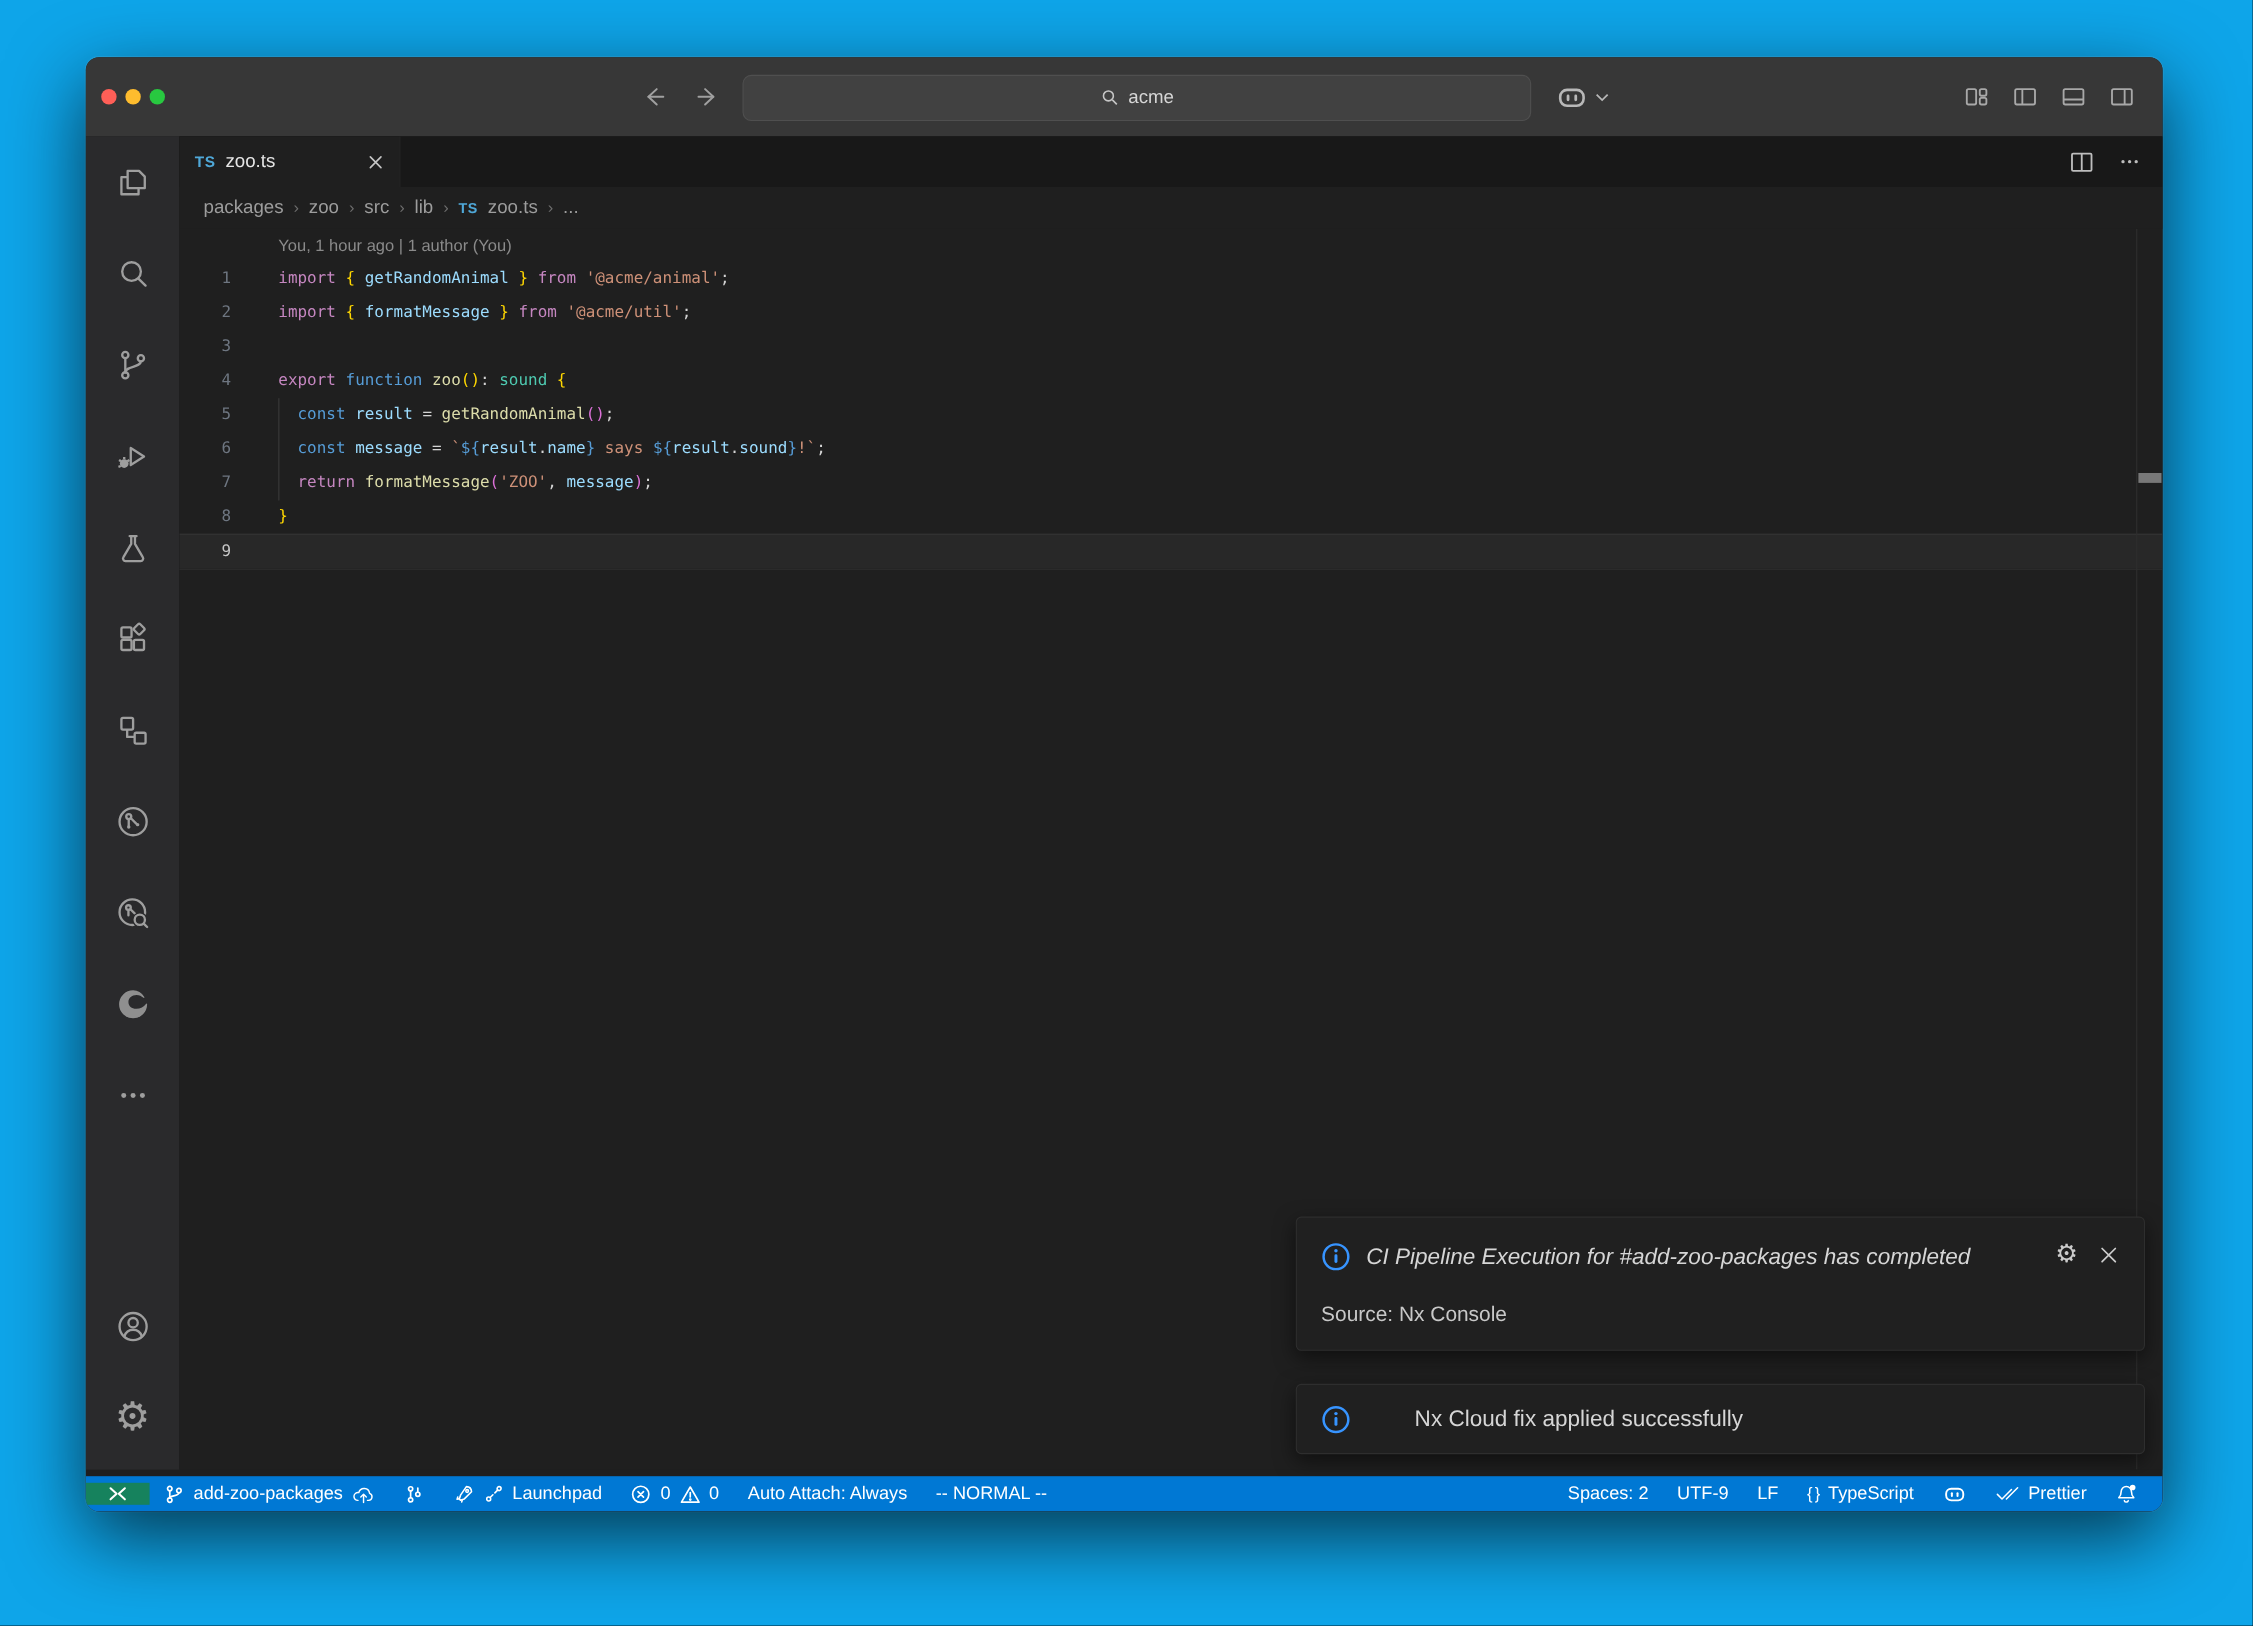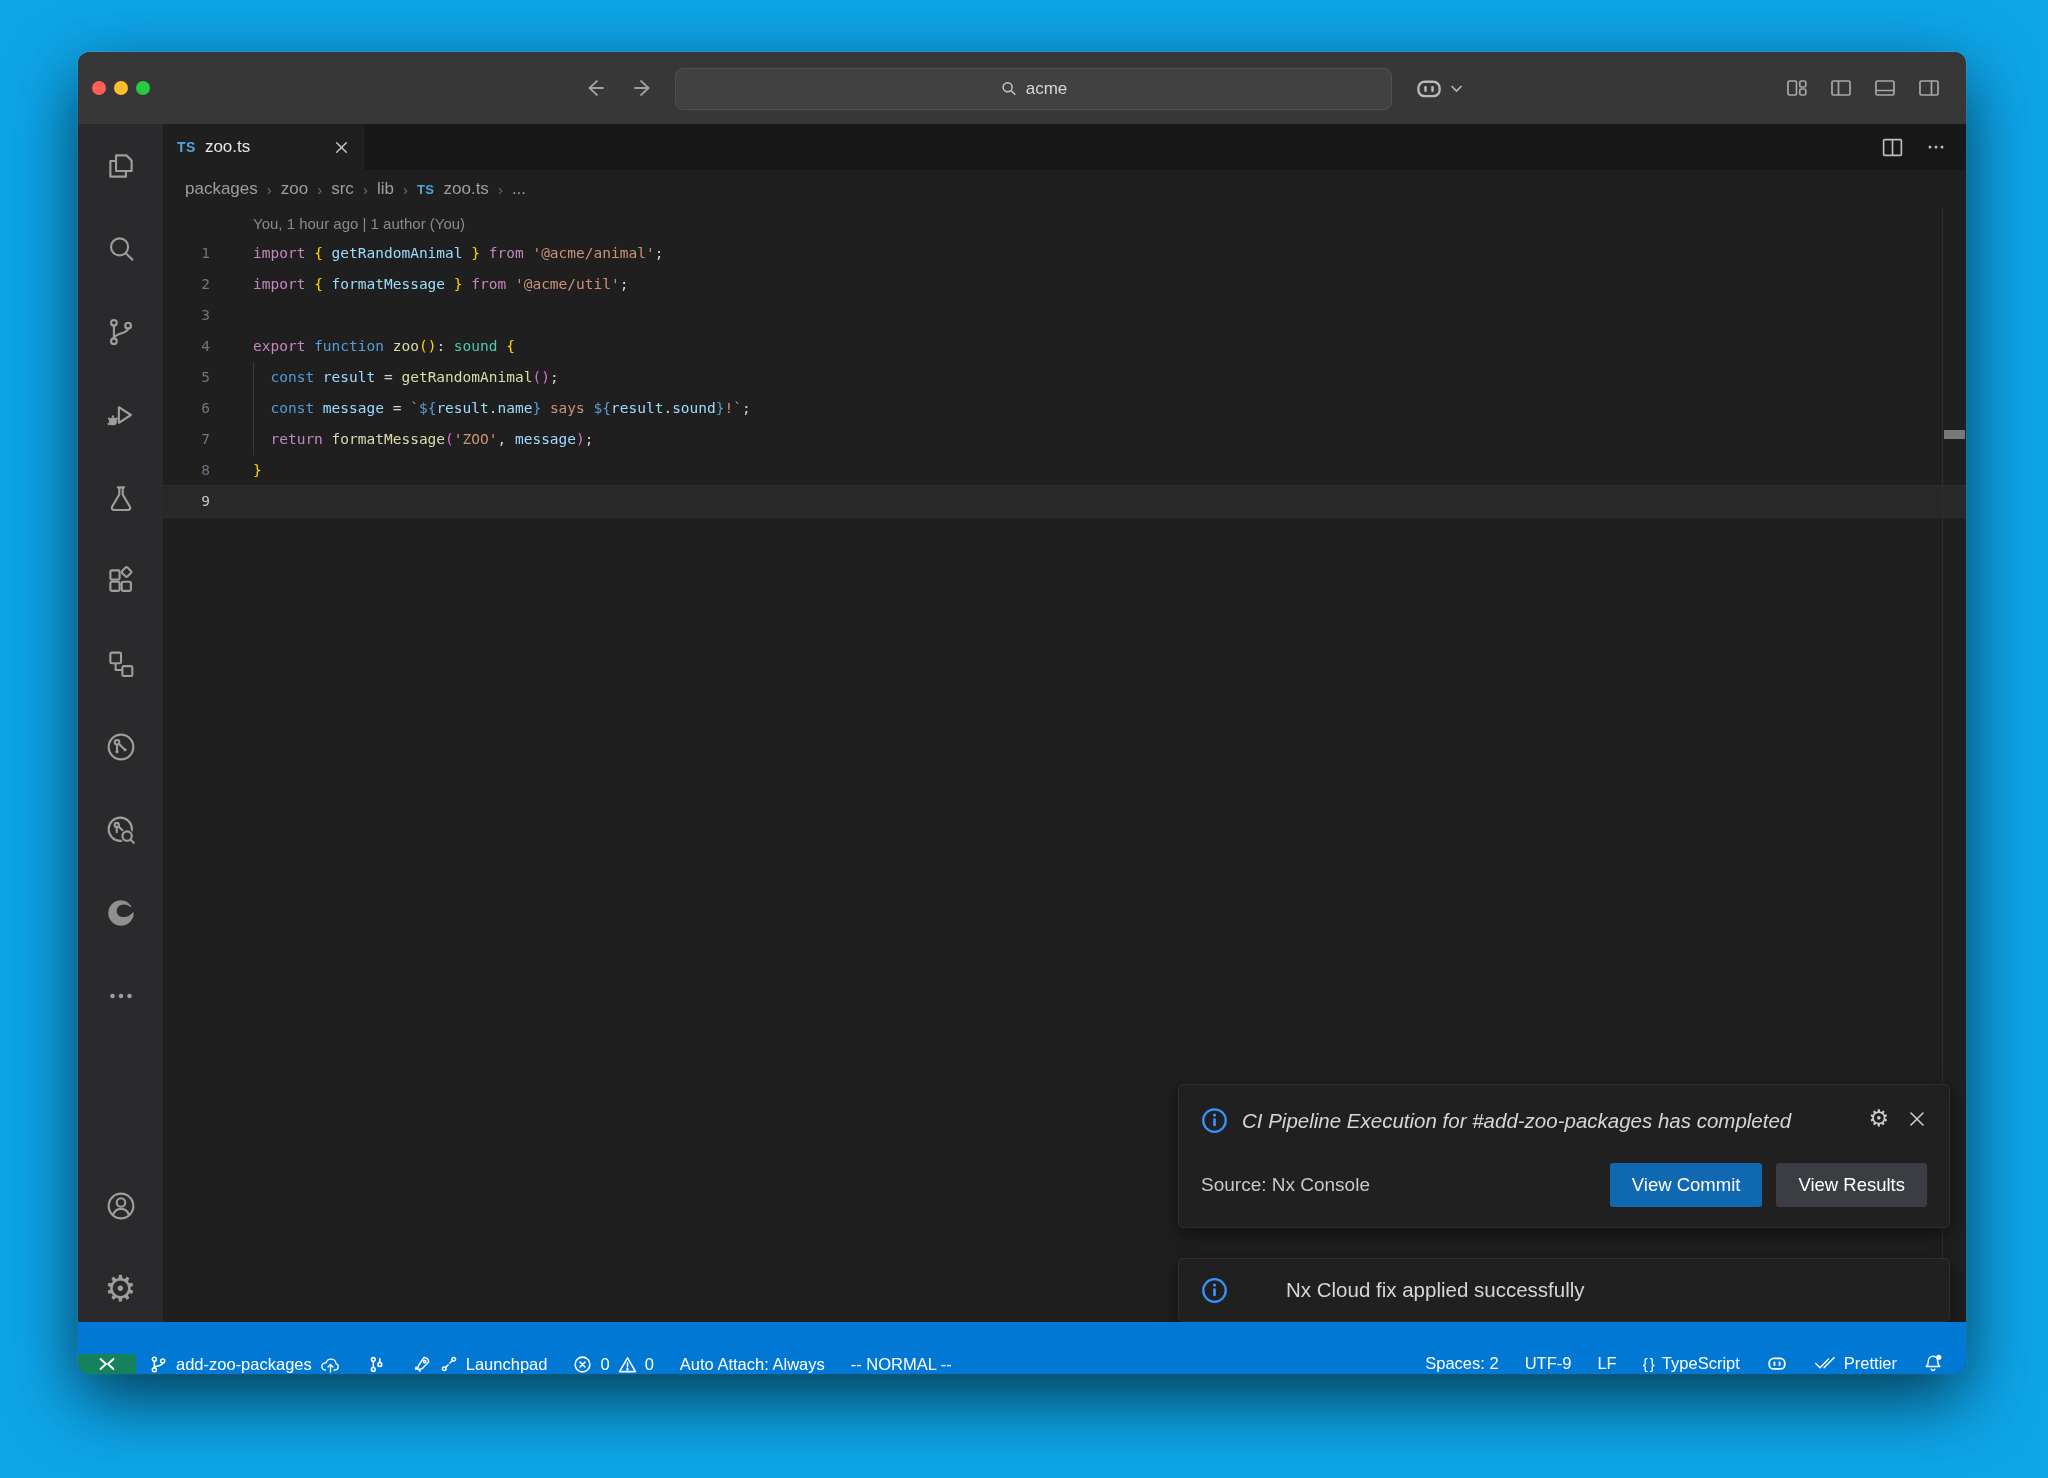--- a/index.html
+++ b/index.html
@@ -40,21 +40,21 @@
   .code-line .gutter{flex:0 0 47px;text-align:right;color:#6e7681;}
   .code-line .lc{margin-left:43px;}
   .code-line.current{background:rgba(255,255,255,.045);box-shadow:0 -1px 0 rgba(255,255,255,.07),0 1px 0 rgba(255,255,255,.07);}
   .code-line.current .gutter{color:#c6c6c6;}
   .tk-kw{color:#c586c0}.tk-kb{color:#569cd6}.tk-vr{color:#9cdcfe}.tk-fn{color:#dcdcaa}
   .tk-ty{color:#4ec9b0}.tk-st{color:#ce9178}.tk-pl{color:#d4d4d4}.tk-b1{color:#ffd700}.tk-b2{color:#da70d6}
   .indent-guide{position:absolute;left:90px;top:154px;width:1px;height:93px;background:#3a3a3a;}
   .scroll-divider{position:absolute;top:0;bottom:0;right:23px;width:1px;background:#2f2f2f;}
   .ruler-mark{position:absolute;right:1px;width:21px;height:9px;top:222px;background:#8f8f8f;opacity:.8;}
   
-  .statusbar{position:absolute;left:0;right:0;bottom:0;height:52px;background:#0078d4;color:#fff;display:flex;align-items:flex-end;font-size:16.5px;}
+  .statusbar{position:absolute;left:0;right:0;bottom:0;height:32px;background:#0078d4;color:#fff;display:flex;align-items:center;font-size:16.5px;}
   .sb-left{display:flex;align-items:stretch;}
   .sb-right{margin-left:auto;display:flex;align-items:stretch;padding-right:10px;}
   .sb-item{display:flex;align-items:center;gap:8px;padding:0 13px;white-space:nowrap;}
   .sb-remote{width:58px;background:#16825d;display:flex;align-items:center;justify-content:center;padding:0;}
   .sb-braces{font-size:15px;letter-spacing:-1px;}
   
   .toasts{position:absolute;right:16px;bottom:52px;width:772px;display:flex;flex-direction:column;gap:30px;}
   .toast{background:#202020;border:1px solid #2e2e2e;border-radius:5px;box-shadow:0 6px 18px rgba(0,0,0,.5);}
   .toast1{padding:22px 22px 20px 22px;}
   .toast-row1{display:flex;align-items:flex-start;gap:14px;font-style:italic;}
@@ -324,24 +324,20 @@
             <span class="toast-gear">⚙</span>
             <span>
               <svg width="20" height="20" viewBox="0 0 20 20" stroke="currentColor" stroke-width="1.6" stroke-linecap="round">
                   <path d="M4 4 L16 16 M16 4 L4 16"></path>
                 </svg>
             </span>
           </div>
         </div>
         <div class="toast-row2">
           <span class="toast-src">Source: Nx Console</span>
-          <div class="toast-btns">
-            <div class="btn btn-primary">View Commit</div>
-            <div class="btn btn-secondary">View Results</div>
-          </div>
         </div>
       </div>
       <div class="toast toast2">
         <span>
           <svg width="27" height="27" viewBox="0 0 24 24">
               <circle cx="12" cy="12" r="10" fill="none" stroke="#3794ff" stroke-width="2"></circle>
               <circle cx="12" cy="7.2" r="1.4" fill="#3794ff"></circle>
               <rect x="10.8" y="10" width="2.4" height="7" rx="1.1" fill="#3794ff"></rect>
             </svg>
         </span>

